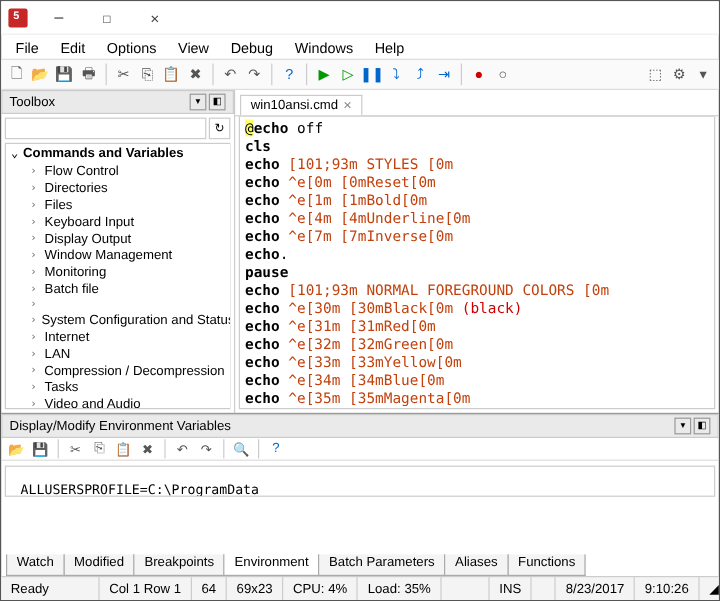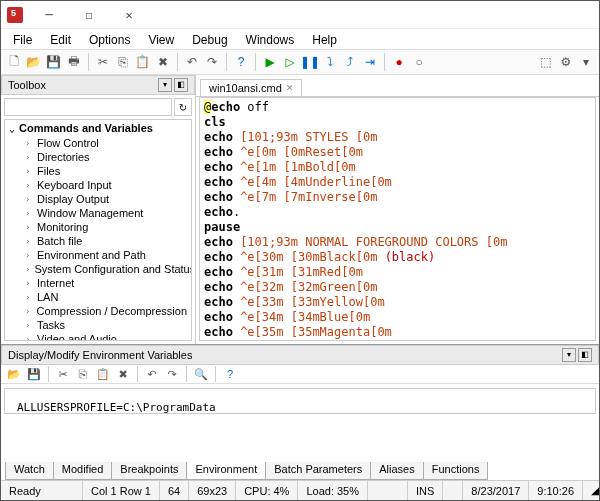--- a/index.html
+++ b/index.html
@@ -147,21 +147,20 @@
           <div class="tree-item">
             <span class="exp">›</span>
             <span>Monitoring</span>
           </div>
           <div class="tree-item">
             <span class="exp">›</span>
             <span>Batch file</span>
           </div>
           <div class="tree-item">
             <span class="exp">›</span>
-            <span>Environment and Path</span>
           </div>
           <div class="tree-item">
             <span class="exp">›</span>
             <span>System Configuration and Status</span>
           </div>
           <div class="tree-item">
             <span class="exp">›</span>
             <span>Internet</span>
           </div>
           <div class="tree-item">

